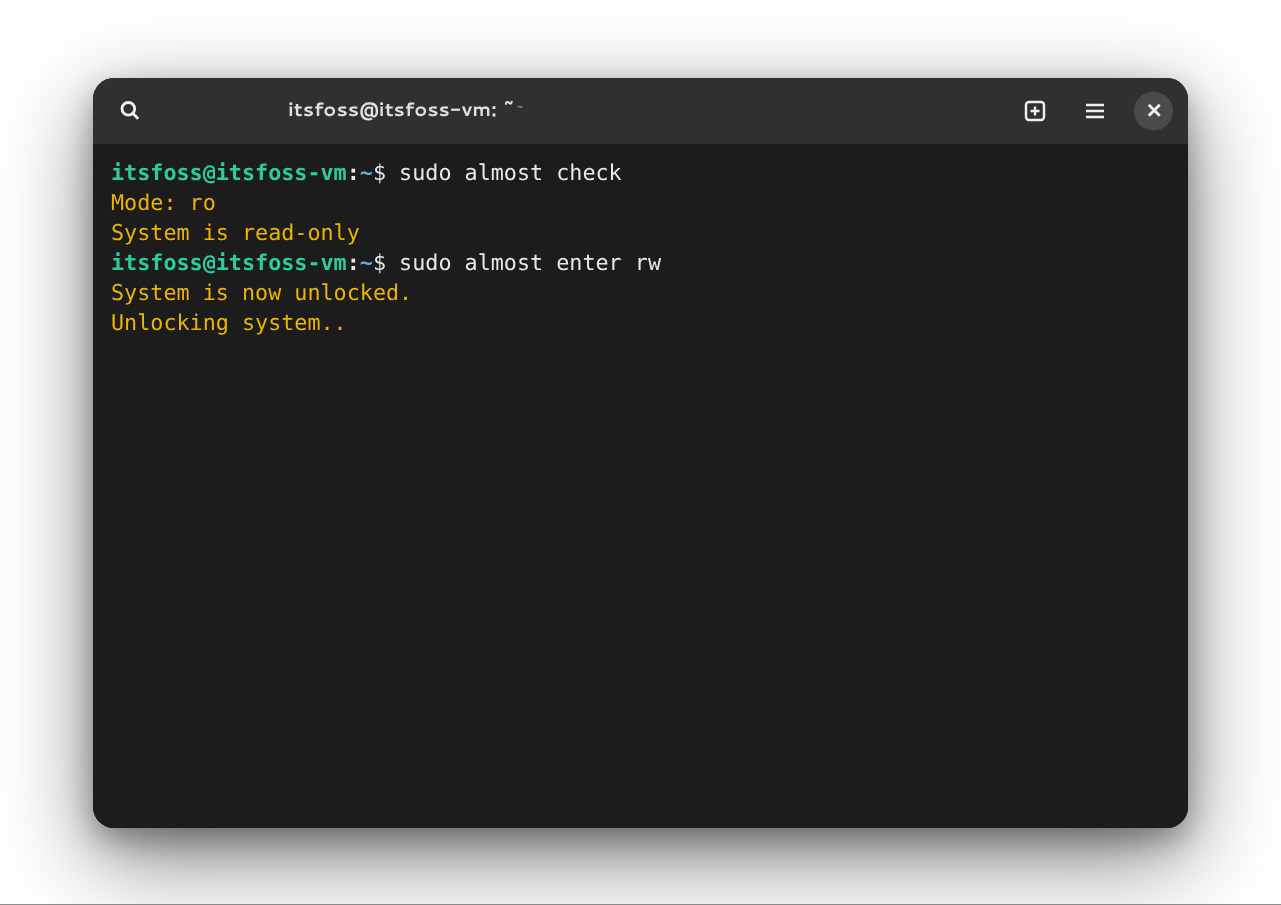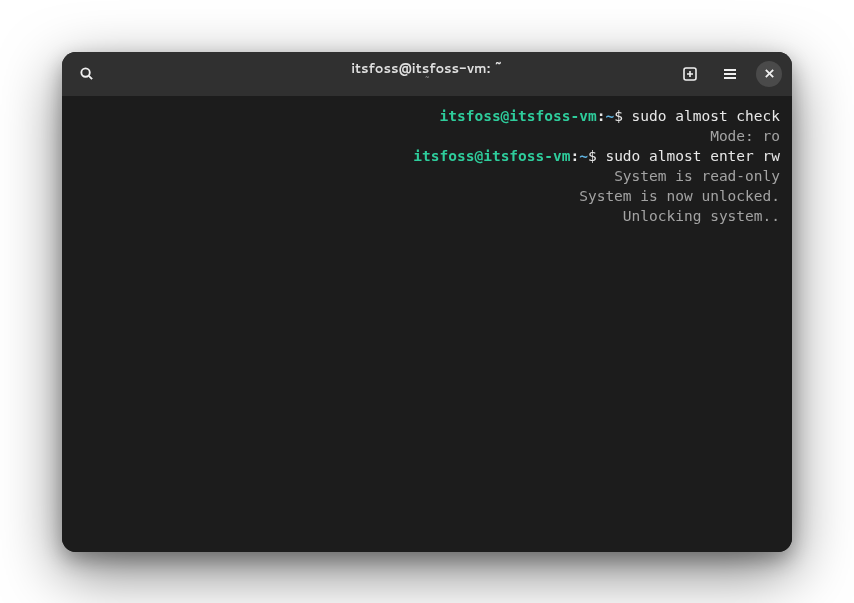--- a/index.html
+++ b/index.html
@@ -35,23 +35,23 @@
       flex-shrink: 0;
     }
     .titlebar-left {
       display: flex;
       align-items: center;
       width: 120px;
     }
     .titlebar-center {
       flex: 1;
       display: flex;
-      flex-direction: column;
+      flex-direction: row;
       align-items: center;
-      justify-content: flex-end;
+      justify-content: flex-start;
       color: #e0e0e0;
       font-family: 'Cantarell', 'DejaVu Sans', sans-serif;
       font-size: 13px;
       font-weight: 600;
       line-height: 1.1;
     }
     .titlebar-subtitle {
       font-size: 9px;
       color: #a0a0a0;
       font-weight: 400;
@@ -89,42 +89,41 @@
       background: #1c1c1c;
       padding: 10px 12px;
       color: #e8e8e8;
       font-size: 14.5px;
       line-height: 1.38;
       font-family: 'DejaVu Sans Mono', 'Liberation Mono', 'Consolas', monospace;
       overflow: hidden;
     }
     .term-line {
       white-space: pre;
-      text-align: right;
     }
     .prompt-user {
       color: #2ecc9b;
       font-weight: bold;
     }
     .prompt-colon {
       color: #e8e8e8;
       font-weight: bold;
     }
     .prompt-path {
       color: #5fb3e0;
       font-weight: bold;
     }
     .prompt-dollar {
       color: #e8e8e8;
     }
     .cmd-text {
       color: #e8e8e8;
     }
     .output-text {
-      color: #a3a3a3;
+      color: #eab308;
     }
     svg { display: block; }
   </style>
 </head>
 <body>
 
 <div class="terminal-window">
   <div class="titlebar">
     <div class="titlebar-left">
       <div class="icon-btn">
@@ -158,18 +157,18 @@
           <line x1="2" y1="2" x2="10" y2="10"></line>
           <line x1="10" y1="2" x2="2" y2="10"></line>
         </svg>
       </div>
     </div>
   </div>
 
   <div class="terminal-body">
     <div class="term-line"><span class="prompt-user">itsfoss@itsfoss-vm</span><span class="prompt-colon">:</span><span class="prompt-path">~</span><span class="prompt-dollar">$</span><span class="cmd-text"> sudo almost check</span></div>
     <div class="term-line output-text">Mode: ro</div>
+    <div class="term-line output-text">System is read-only</div>
     <div class="term-line"><span class="prompt-user">itsfoss@itsfoss-vm</span><span class="prompt-colon">:</span><span class="prompt-path">~</span><span class="prompt-dollar">$</span><span class="cmd-text"> sudo almost enter rw</span></div>
-    <div class="term-line output-text">System is read-only</div>
     <div class="term-line output-text">System is now unlocked.</div>
     <div class="term-line output-text">Unlocking system..</div>
   </div>
 </div>
 
 </body></html>

